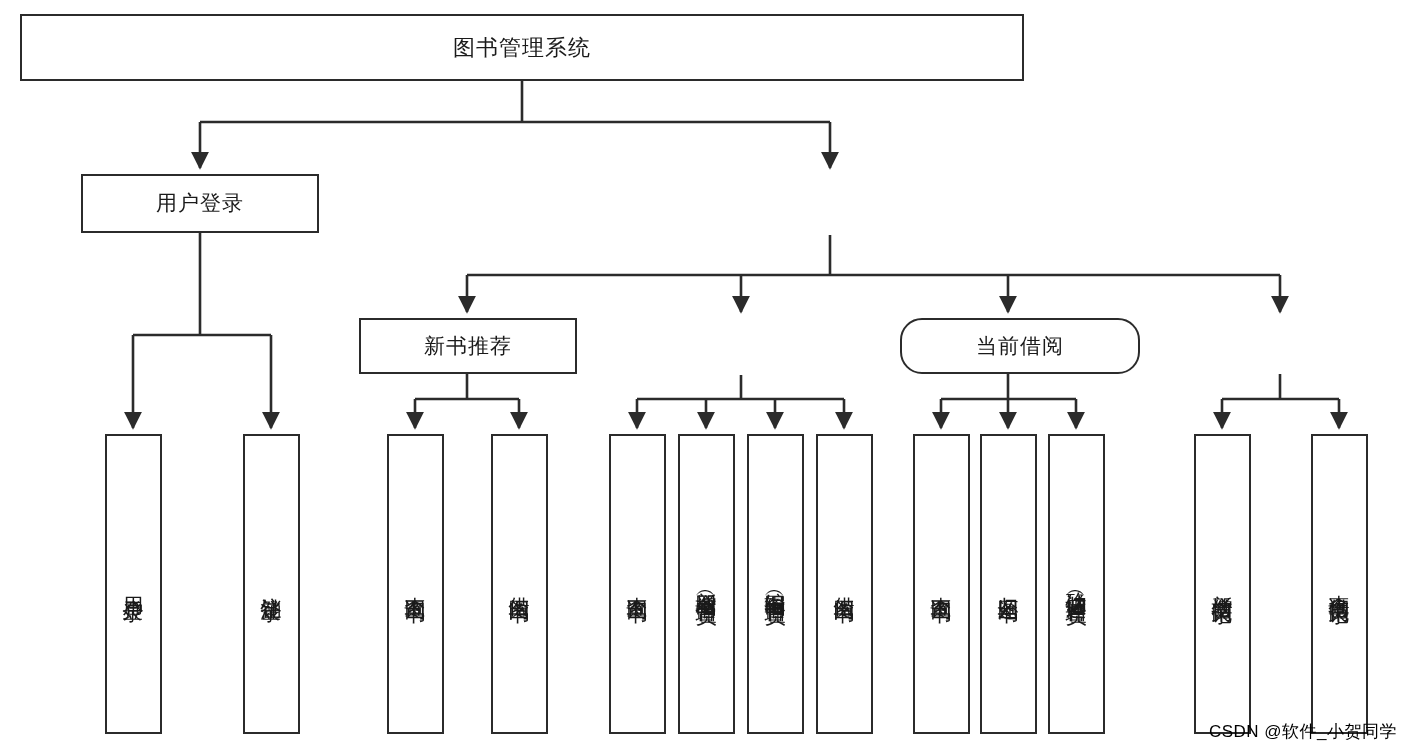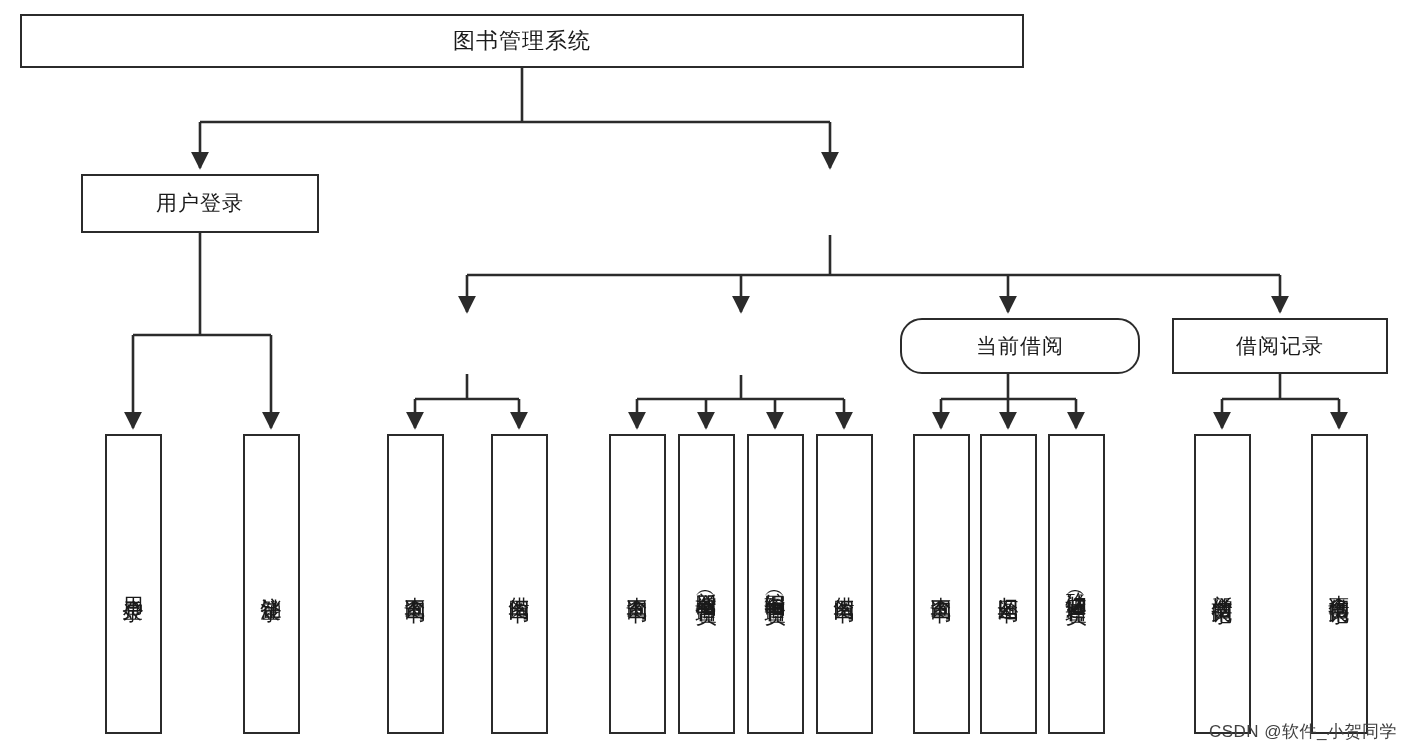--- a/index.html
+++ b/index.html
@@ -61,21 +61,21 @@
     font-size: 21px;
     letter-spacing: 2px;
     line-height: 1.1;
     max-height: 290px;
   }
   #watermark {
     position: absolute;
     right: 8px;
     bottom: 4px;
     font-size: 17px;
-    color: #404040;
+    color: #000000;
     letter-spacing: 0.5px;
     z-index: 3;
     white-space: nowrap;
     font-family: "Liberation Sans", "DejaVu Sans", sans-serif;
   }
 </style>
 </head>
 <body>
 
 <div id="diagram-root">
@@ -124,38 +124,38 @@
       <path d="M 1008 399 L 1008 428" marker-end="url(#arrow)"></path>
       <path d="M 1076 399 L 1076 428" marker-end="url(#arrow)"></path>
 
       <path d="M 1280 374 L 1280 399"></path>
       <path d="M 1222 399 L 1339 399"></path>
       <path d="M 1222 399 L 1222 428" marker-end="url(#arrow)"></path>
       <path d="M 1339 399 L 1339 428" marker-end="url(#arrow)"></path>
     </g>
   </svg>
 
-  <div class="node root horizontal" style="left:20px; top:14px; width:1004px; height:54px;">
+  <div class="node root horizontal" style="left:20px; top:14px; width:1004px; height:67px;">
     <span class="node-label">图书管理系统</span>
   </div>
 
   <div class="node horizontal" style="left:81px; top:174px; width:238px; height:59px;">
     <span class="node-label">用户登录</span>
   </div>
 
 
+  <div class="node horizontal" style="left:359px; top:318px; width:218px; height:56px;">
+    <span class="node-label">新书推荐</span>
+  </div>
 
 
   <div class="node horizontal" style="left:900px; top:318px; width:240px; height:56px;border-radius:22px;">
     <span class="node-label">当前借阅</span>
   </div>
 
-  <div class="node horizontal" style="left:1172px; top:318px; width:216px; height:56px;">
-    <span class="node-label">借阅记录</span>
-  </div>
 
   <div class="node vertical" style="left:105px; top:434px; width:57px; height:300px;">
     <span class="node-label">用户登录</span>
   </div>
 
   <div class="node vertical" style="left:243px; top:434px; width:57px; height:300px;">
     <span class="node-label">注销登录</span>
   </div>
 
   <div class="node vertical" style="left:387px; top:434px; width:57px; height:300px;">

